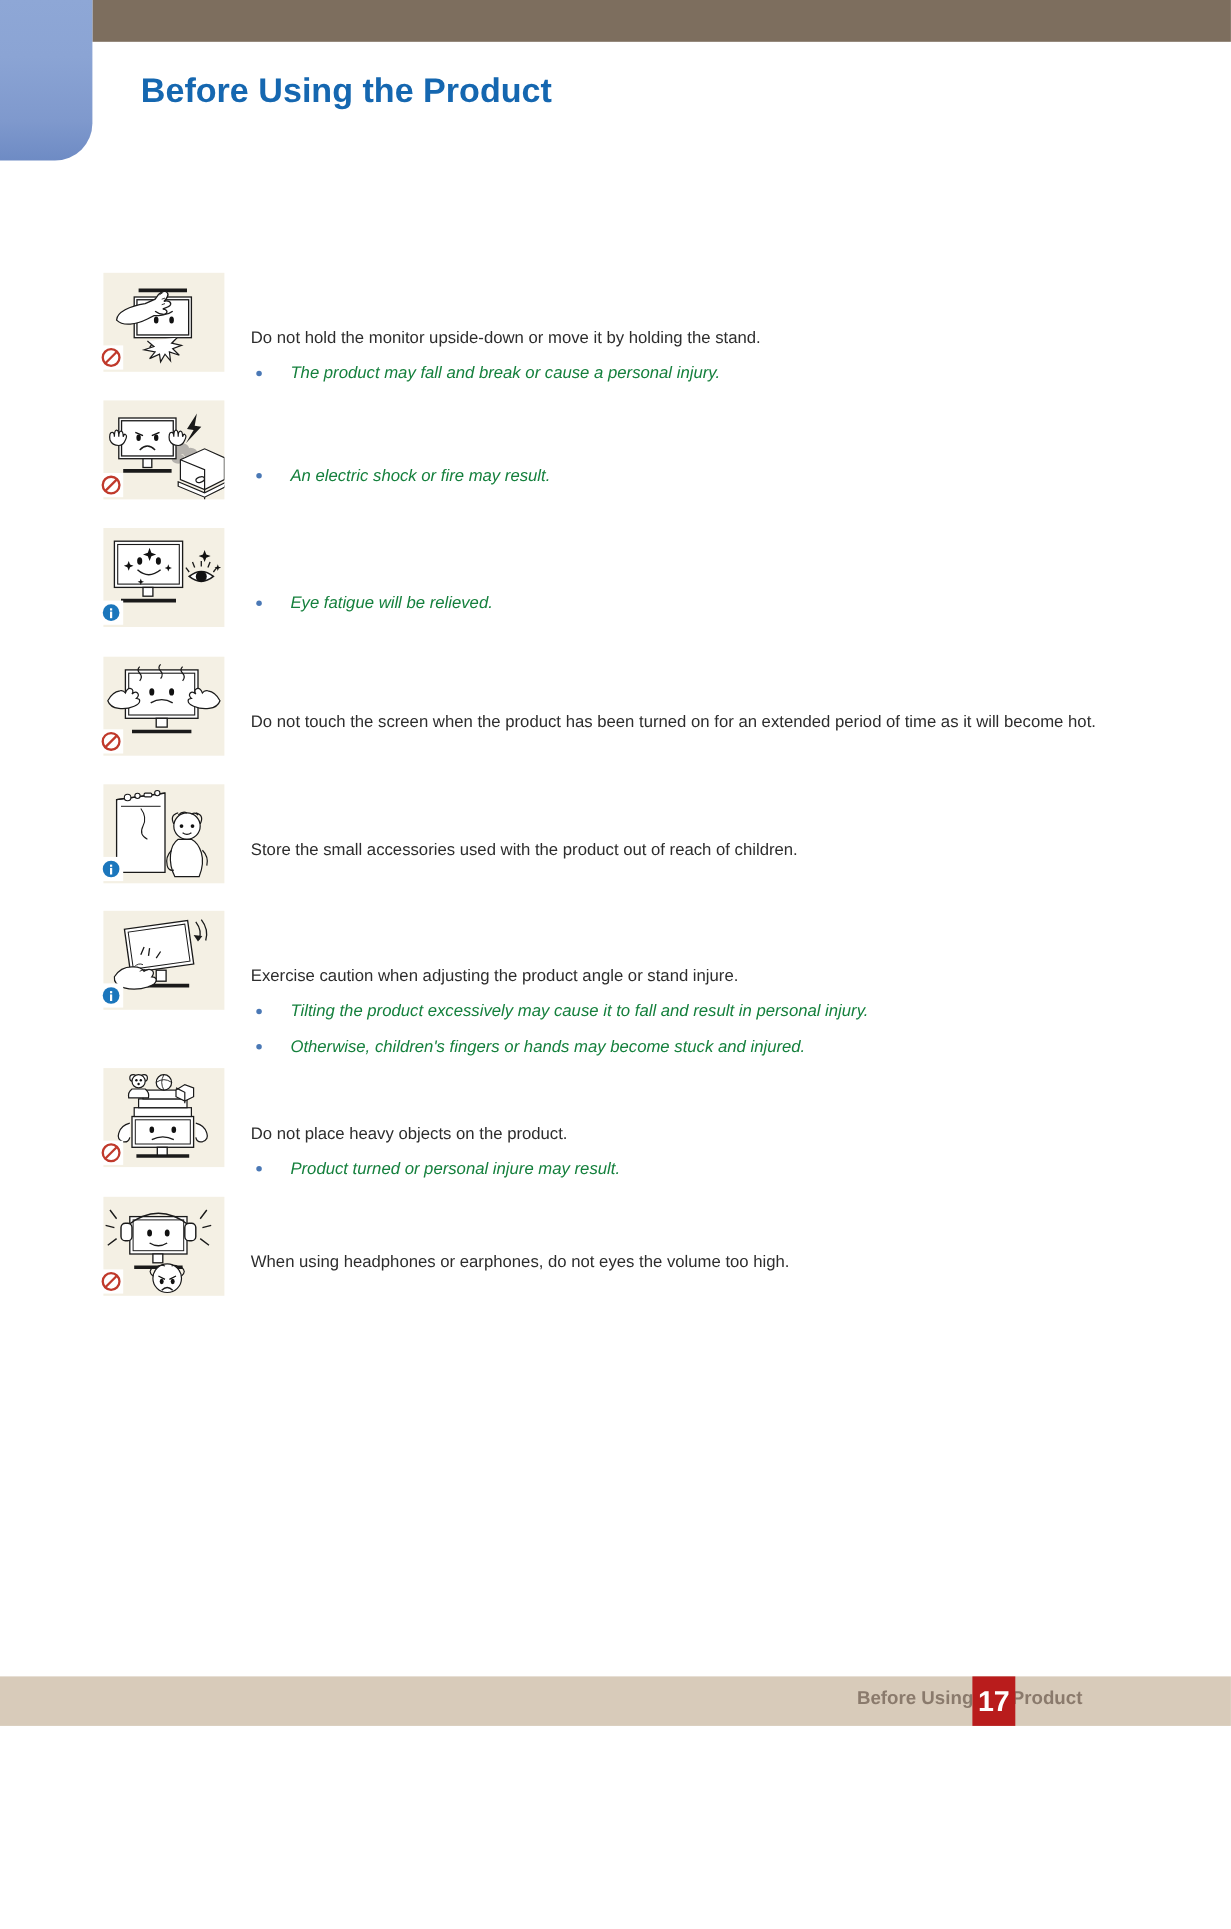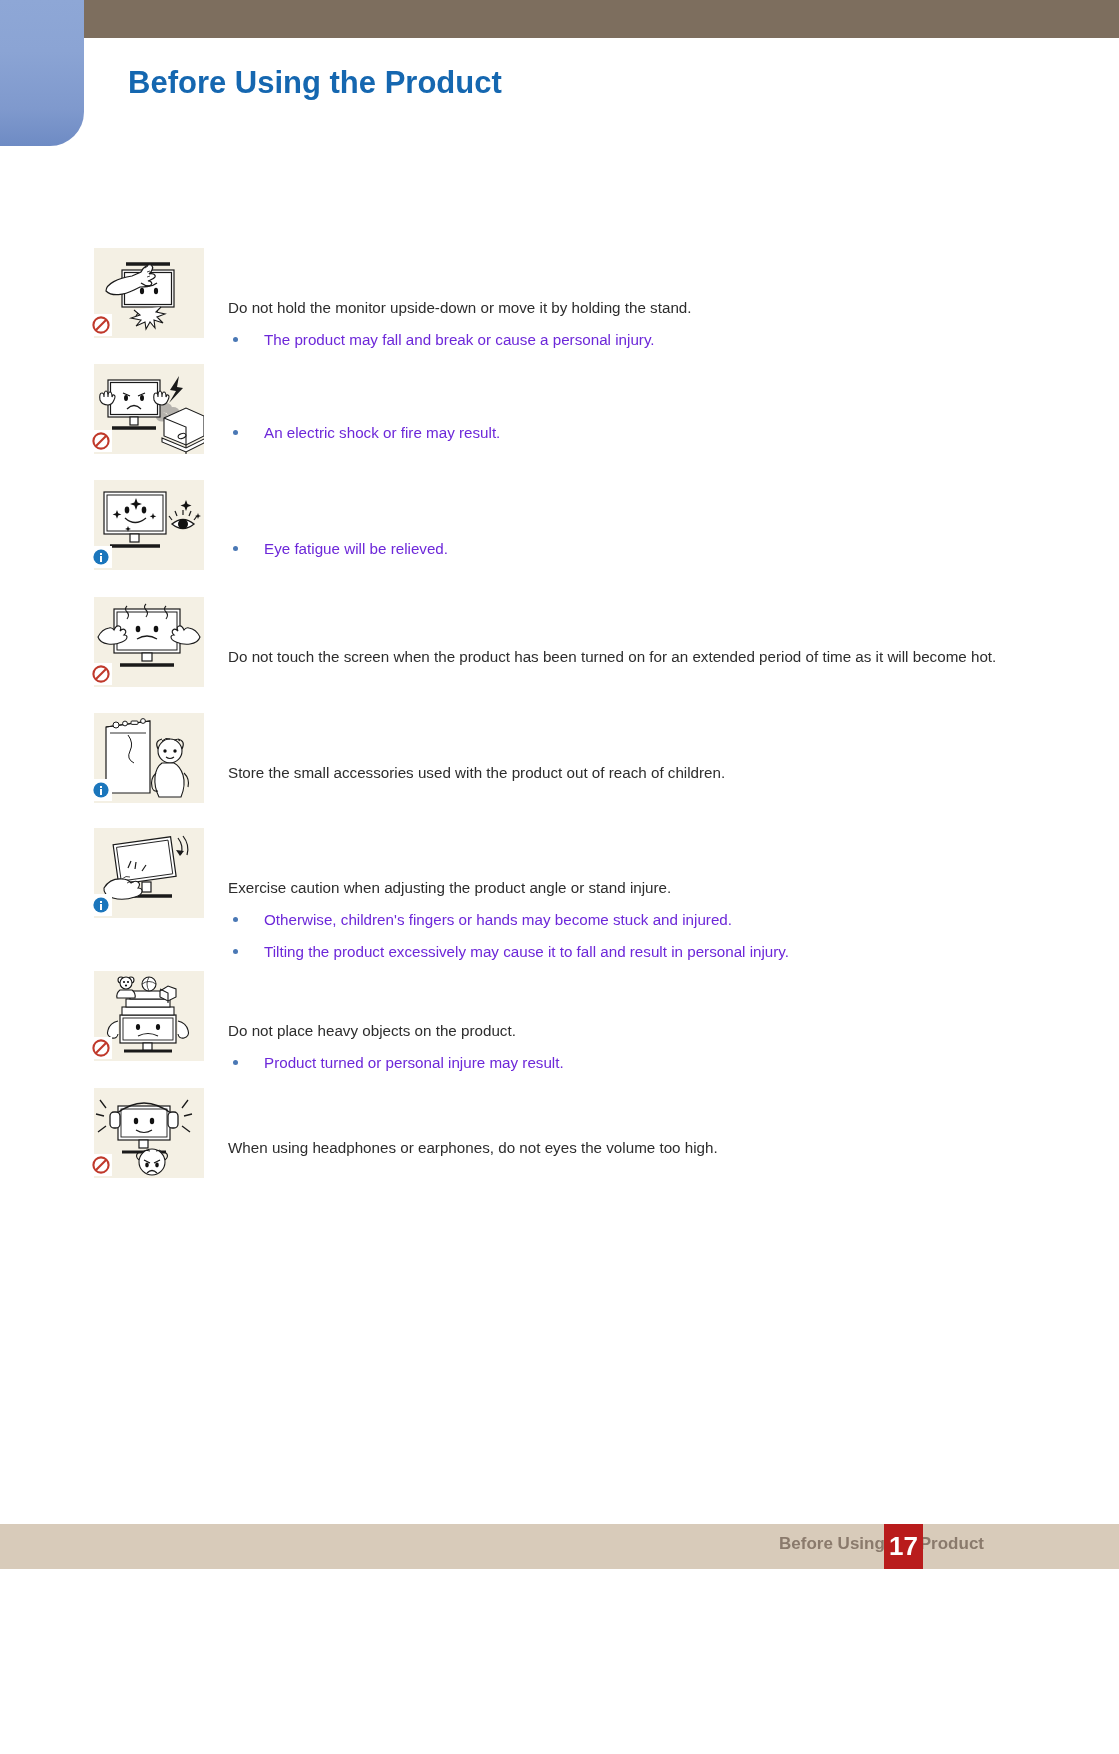--- a/index.html
+++ b/index.html
@@ -36,22 +36,22 @@
     display:flex;align-items:center;justify-content:center;
     box-sizing:border-box;
   }
   .badge svg{display:block;}
   .text-col{position:absolute;left:134px;top:0;width:770px;margin-top:48px;}
   .lead{
     font-size:15.2px;color:#2d2d2d;line-height:23px;margin:0;
   }
   .bullets{list-style:none;margin:7px 0 0 0;padding:0;}
   .bullets li{
-    position:relative;padding-left:36px;font-size:15.2px;color:#6d28d9;
-    line-height:23px;margin-top:9px;
+    position:relative;padding-left:36px;font-size:15.2px;color:#15803d;
+    line-height:23px;margin-top:9px;font-style:italic;
   }
   .bullets li .dot{
     position:absolute;left:5px;top:9px;width:5px;height:5px;border-radius:50%;
     background:#4a78b5;
   }
   
   #footer-bar{
     position:absolute;left:0;top:1524px;width:1119px;height:45px;
     background:#d8cbba;
   }
@@ -341,22 +341,22 @@
     <div class="badge" style="left:-4px;top:66px;">
       <svg width="20" height="20" viewBox="0 0 20 20" xmlns="http://www.w3.org/2000/svg">
         <circle cx="10" cy="10" r="7.6" fill="#1b76bc"></circle>
         <rect x="9" y="6" width="2" height="2" fill="#fff"></rect>
         <rect x="9" y="9" width="2" height="6" fill="#fff"></rect>
       </svg>
     </div>
     <div class="text-col">
       <p class="lead">Exercise caution when adjusting the product angle or stand injure.</p>
       <ul class="bullets">
+        <li><span class="dot"></span><span>Tilting the product excessively may cause it to fall and result in personal injury.</span></li>
         <li><span class="dot"></span><span>Otherwise, children's fingers or hands may become stuck and injured.</span></li>
-        <li><span class="dot"></span><span>Tilting the product excessively may cause it to fall and result in personal injury.</span></li>
       </ul>
     </div>
   </div>
 
   <div class="row" style="top:971px;">
     <div class="illus">
       <svg viewBox="0 0 110 90" xmlns="http://www.w3.org/2000/svg">
 
         <g fill="#fff" stroke="#1a1a1a" stroke-width="1.2">
           <rect x="26" y="44" width="56" height="28"></rect>

